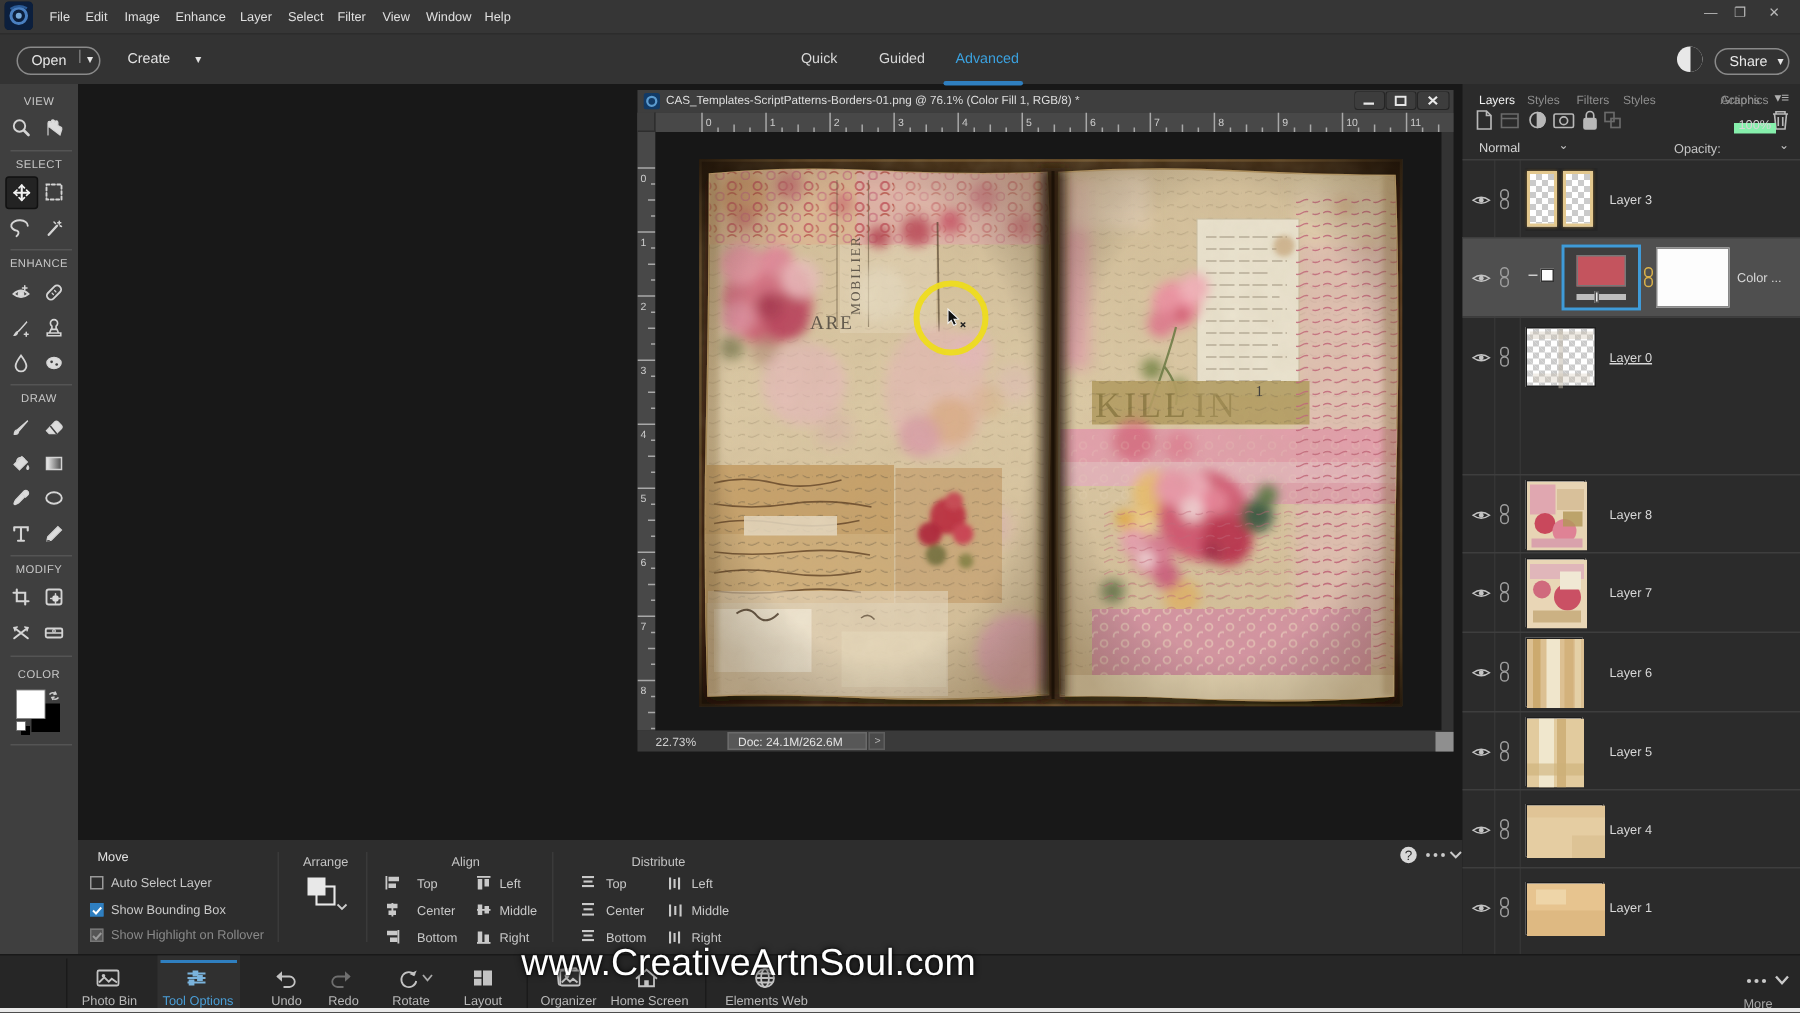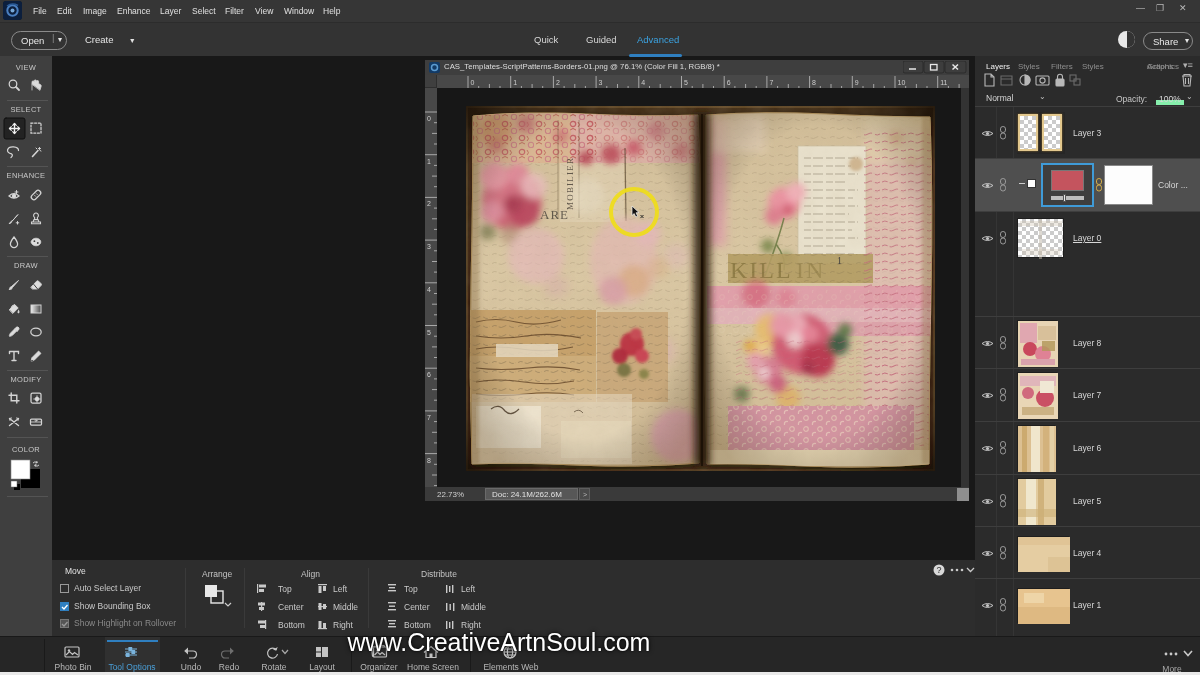--- a/index.html
+++ b/index.html
@@ -674,21 +674,21 @@
             <rect x="95" y="5" width="6" height="6"></rect>
             <rect x="99" y="9" width="6" height="6"></rect>
           </g>
         <path d="M 207,6 h 10 M 209,6 v -1.5 h 6 v 1.5 M 208,6 l 1,10 h 6 l 1,-10 M 210.5,8 v 6 M 213.5,8 v 6"></path>
       </g>
     </svg>
     <div style="position:absolute;left:208px;top:4px;color:#b0b0b0;font-size:9px;">▾≡</div>
     <div style="position:absolute;left:11px;top:37px;color:#d6d6d6;font-size:8.5px;">Normal</div>
     <div style="position:absolute;left:64px;top:36px;color:#c0c0c0;font-size:8px;">⌄</div>
     <div style="position:absolute;left:141px;top:38px;color:#c6c6c6;font-size:8.5px;">Opacity:</div>
-    <div style="position:absolute;left:181px;top:34px;width:28px;height:15px;border-bottom:5px solid #86efac;color:#d6d6d6;font-size:8.5px;">
+    <div style="position:absolute;left:181px;top:18px;width:28px;height:15px;border-bottom:7px solid #86efac;color:#d6d6d6;font-size:8.5px;">
         <span style="position:absolute;left:3px;top:4px;">100%</span>
       </div>
     <div style="position:absolute;left:211px;top:36px;color:#c0c0c0;font-size:8px;">⌄</div>
 
     <div id="rows" style="position:absolute;left:0;top:50px;width:225px;height:534px;">
 <div style="position:absolute;left:21px;top:0;width:1px;height:530px;background:#353535;"></div>
 <div style="position:absolute;left:38px;top:0;width:1px;height:530px;background:#353535;"></div>
         <div class="layrow" style="top:0px;">
           <svg width="13" height="9" style="position:absolute;left:6px;top:22px;">
             <path d="M 1,4.5 Q 6.5,0.5 12,4.5 Q 6.5,8.5 1,4.5 Z" fill="none" stroke="#c4c4c4" stroke-width="1"></path>

